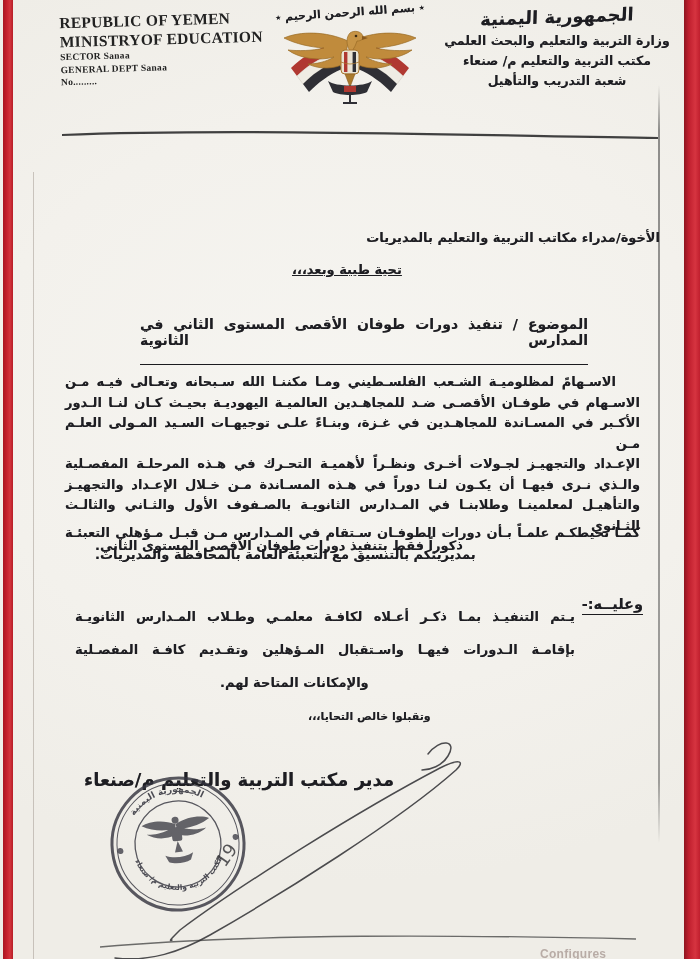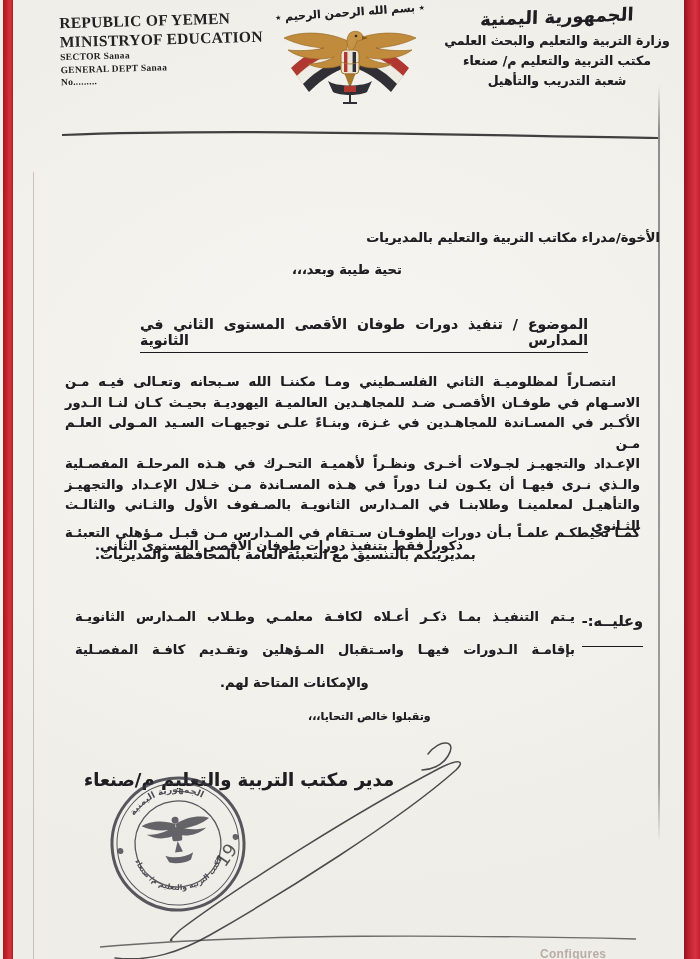--- a/index.html
+++ b/index.html
@@ -28,33 +28,33 @@
   .hdr-left .big{font-size:15.5px;line-height:18.5px;letter-spacing:.3px;}
   .hdr-left .small{font-size:9.5px;line-height:12.5px;letter-spacing:.3px;}
   .emblem{position:absolute;left:268px;top:3px;width:164px;height:112px;text-align:center;}
   .bismillah{position:absolute;left:0;top:3px;width:100%;font-size:11px;transform:rotate(-4deg);letter-spacing:0px;}
   .hdr-right{position:absolute;left:424px;top:6px;width:266px;text-align:center;}
   .hdr-right .callig{font-size:18px;transform:rotate(-2deg) skewX(-4deg);letter-spacing:-.5px;margin-bottom:4px;}
   .hdr-right .ln{font-size:12.5px;line-height:20px;}
 
   
   .addressee{position:absolute;right:40px;top:222px;font-size:13px;white-space:nowrap;margin-top:8px;}
-  .greeting{position:absolute;left:292px;top:262px;font-size:13px;white-space:nowrap;}
+  .greeting{position:absolute;left:292px;top:262px;font-size:13px;white-space:nowrap;text-decoration:underline;}
   .subject{position:absolute;left:140px;top:316px;width:448px;font-size:14px;
-    text-align:justify;text-align-last:justify;border-bottom:1.6px solid #1b1b1f;padding-bottom:4px;}
+    text-align:justify;text-align-last:justify;border-bottom:1.6px solid #1b1b1f;padding-bottom:16px;}
   .para{position:absolute;font-size:13px;}
   .p1{left:65px;top:372px;width:575px;line-height:20.5px;}
   .p2{left:65px;top:522px;width:575px;line-height:21.5px;}
   .p3{left:75px;top:600px;width:500px;line-height:33px;}
   .jl{text-align:justify;text-align-last:justify;}
   .jl-indent{text-align:justify;text-align-last:justify;padding-right:24px;}
   .tail-left{text-align:left;padding-left:30px;}
   .tail-left2{text-align:left;padding-left:145px;}
-  .therefore{position:absolute;right:57px;top:613px;font-size:14.5px;white-space:nowrap;
-    border-bottom:1.6px solid #1b1b1f;padding-bottom:17px;}
+  .therefore{position:absolute;right:57px;top:596px;font-size:14.5px;white-space:nowrap;
+    border-bottom:1.6px solid #1b1b1f;padding-bottom:2px;}
   .closing{position:absolute;left:308px;top:710px;font-size:11px;white-space:nowrap;}
 
   
   .sig-title{position:absolute;left:84px;top:769px;font-size:18px;white-space:nowrap;z-index:2;}
   .stamp{position:absolute;left:106px;top:772px;width:144px;height:144px;transform:rotate(-7deg);z-index:3;opacity:.88;}
   .signature-svg{position:absolute;left:60px;top:690px;width:480px;height:270px;z-index:4;}
   .footer-caption{position:absolute;left:540px;top:947px;font-size:12px;color:#9b8a84;opacity:.65;
     font-family:"Liberation Sans",sans-serif;font-weight:700;letter-spacing:.3px;}
 </style>
 </head>
@@ -127,21 +127,21 @@
 
   <svg class="svg-abs" style="left:0;top:126px;" width="700" height="18" viewBox="0 0 700 18">
     <path d="M62,9 C240,2 500,10 658,12" stroke="#2c2c2e" stroke-width="2.2" fill="none" opacity="0.9"></path>
   </svg>
 
   <div class="addressee ar">الأخوة/مدراء مكاتب التربية والتعليم بالمديريات</div>
   <div class="greeting ar">تحية طيبة وبعد،،،</div>
   <div class="subject ar" dir="rtl">الموضوع / تنفيذ دورات طوفان الأقصى المستوى الثاني في المدارس الثانوية</div>
 
   <div class="para p1 ar" dir="rtl">
-    <div class="jl-indent">انتصـاراً لمظلوميـة الثاني الفلسـطيني ومـا مكننـا الله سـبحانه وتعـالى فيـه مـن</div>
+    <div class="jl-indent">الاسـهامً لمظلوميـة الشـعب الفلسـطيني ومـا مكننـا الله سـبحانه وتعـالى فيـه مـن</div>
     <div class="jl">الاسـهام في طوفـان الأقصـى ضـد للمجاهـدين العالميـة اليهوديـة بحيـث كـان لنـا الـدور</div>
     <div class="jl">الأكـبر في المسـاندة للمجاهـدين في غـزة، وبنـاءً علـى توجيهـات السـيد المـولى العلـم مـن</div>
     <div class="jl">الإعـداد والتجهيـز لجـولات أخـرى ونظـراً لأهميـة التحـرك في هـذه المرحلـة المفصـلية</div>
     <div class="jl">والـذي نـرى فيهـا أن يكـون لنـا دوراً في هـذه المسـاندة مـن خـلال الإعـداد والتجهيـز</div>
     <div class="jl">والتأهيـل لمعلمينـا وطلابنـا في المـدارس الثانويـة بالصـفوف الأول والثـاني والثالـث الثـانوي</div>
     <div class="tail-left">ذكوراً فقط بتنفيذ دورات طوفان الأقصى المستوى الثاني.</div>
   </div>
 
   <div class="para p2 ar" dir="rtl">
     <div class="jl">كمـا نحيطكـم علمـاً بـأن دورات الطوفـان سـتقام في المـدارس مـن قبـل مـؤهلي التعبئـة</div>

